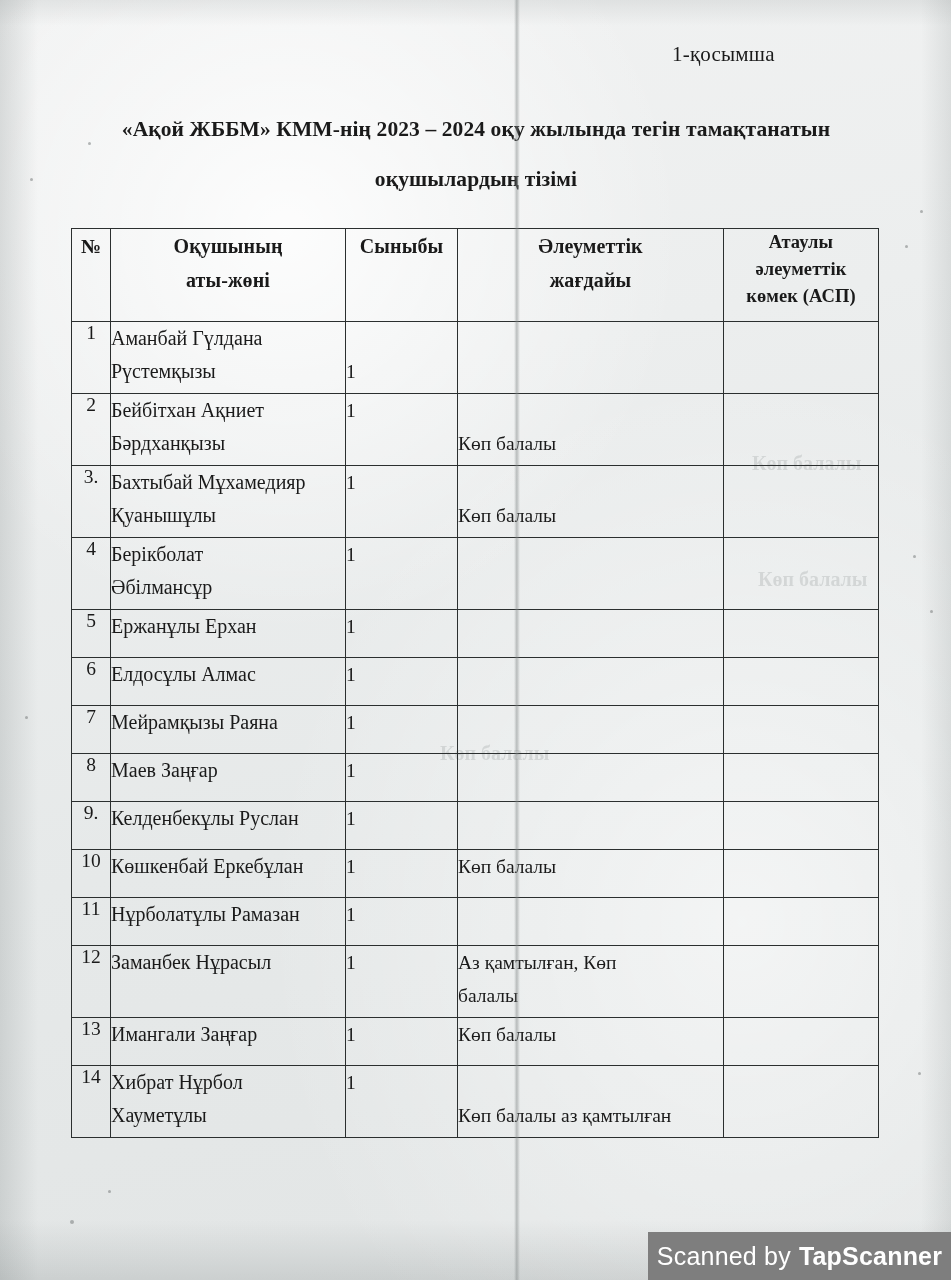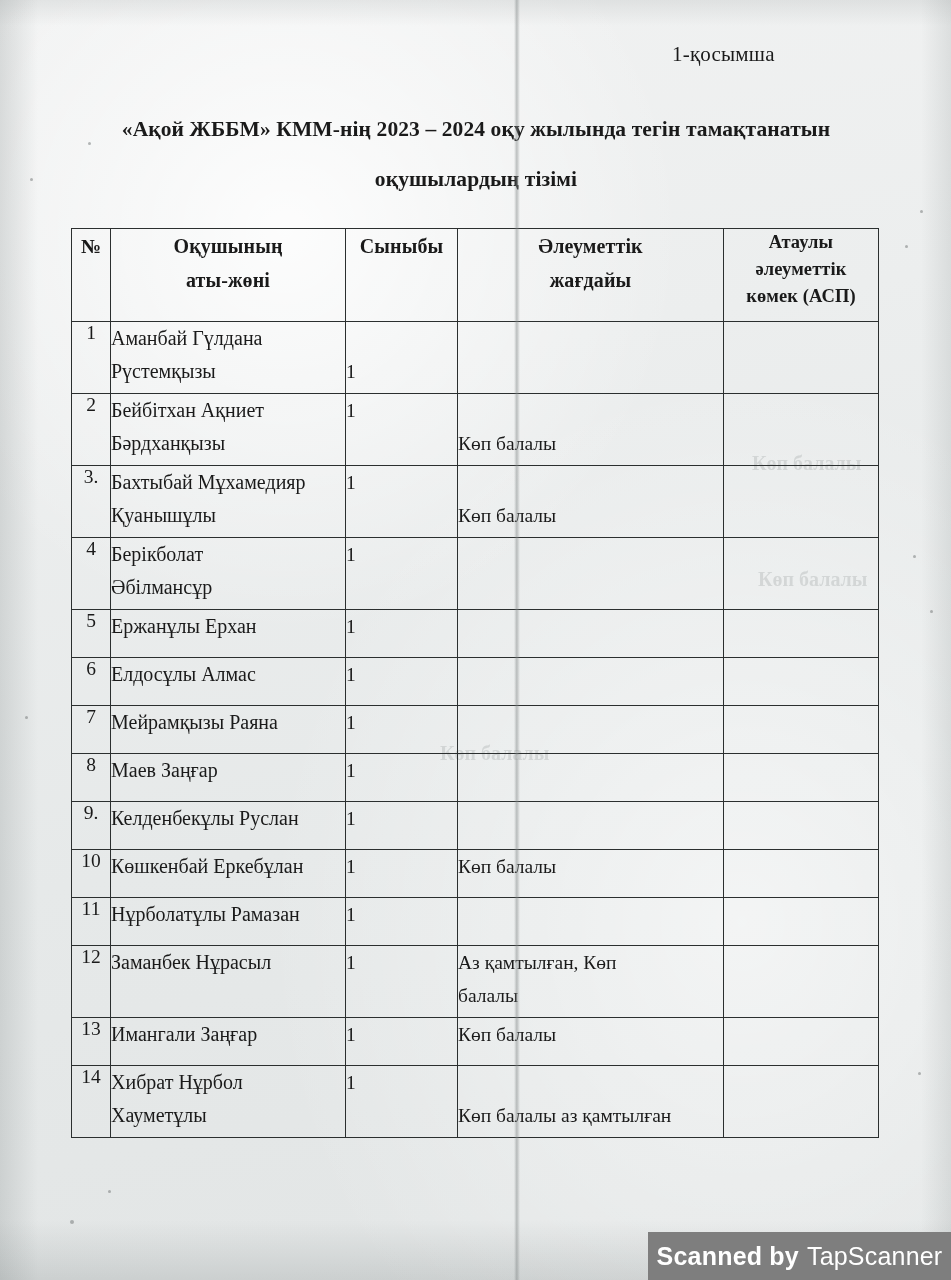--- a/index.html
+++ b/index.html
@@ -156,22 +156,22 @@
     height: 48px;
     background: #7e7e7e;
     color: #ffffff;
     font-family: "Liberation Sans", sans-serif;
     font-size: 25px;
     display: flex;
     align-items: center;
     justify-content: center;
     letter-spacing: 0.2px;
   }
-  .watermark .wm-bold { font-weight: normal; }
-  .watermark .wm-light { font-weight: bold; margin-right: 8px; }
+  .watermark .wm-bold { font-weight: bold; }
+  .watermark .wm-light { font-weight: normal; margin-right: 8px; }
 </style>
 </head>
 <body>
 
 <div class="page">
 
   <div class="paper-tone"></div>
 
   <div class="ghost" style="left:752px; top:452px;">Көп балалы</div>
   <div class="ghost" style="left:758px; top:568px;">Көп балалы</div>

